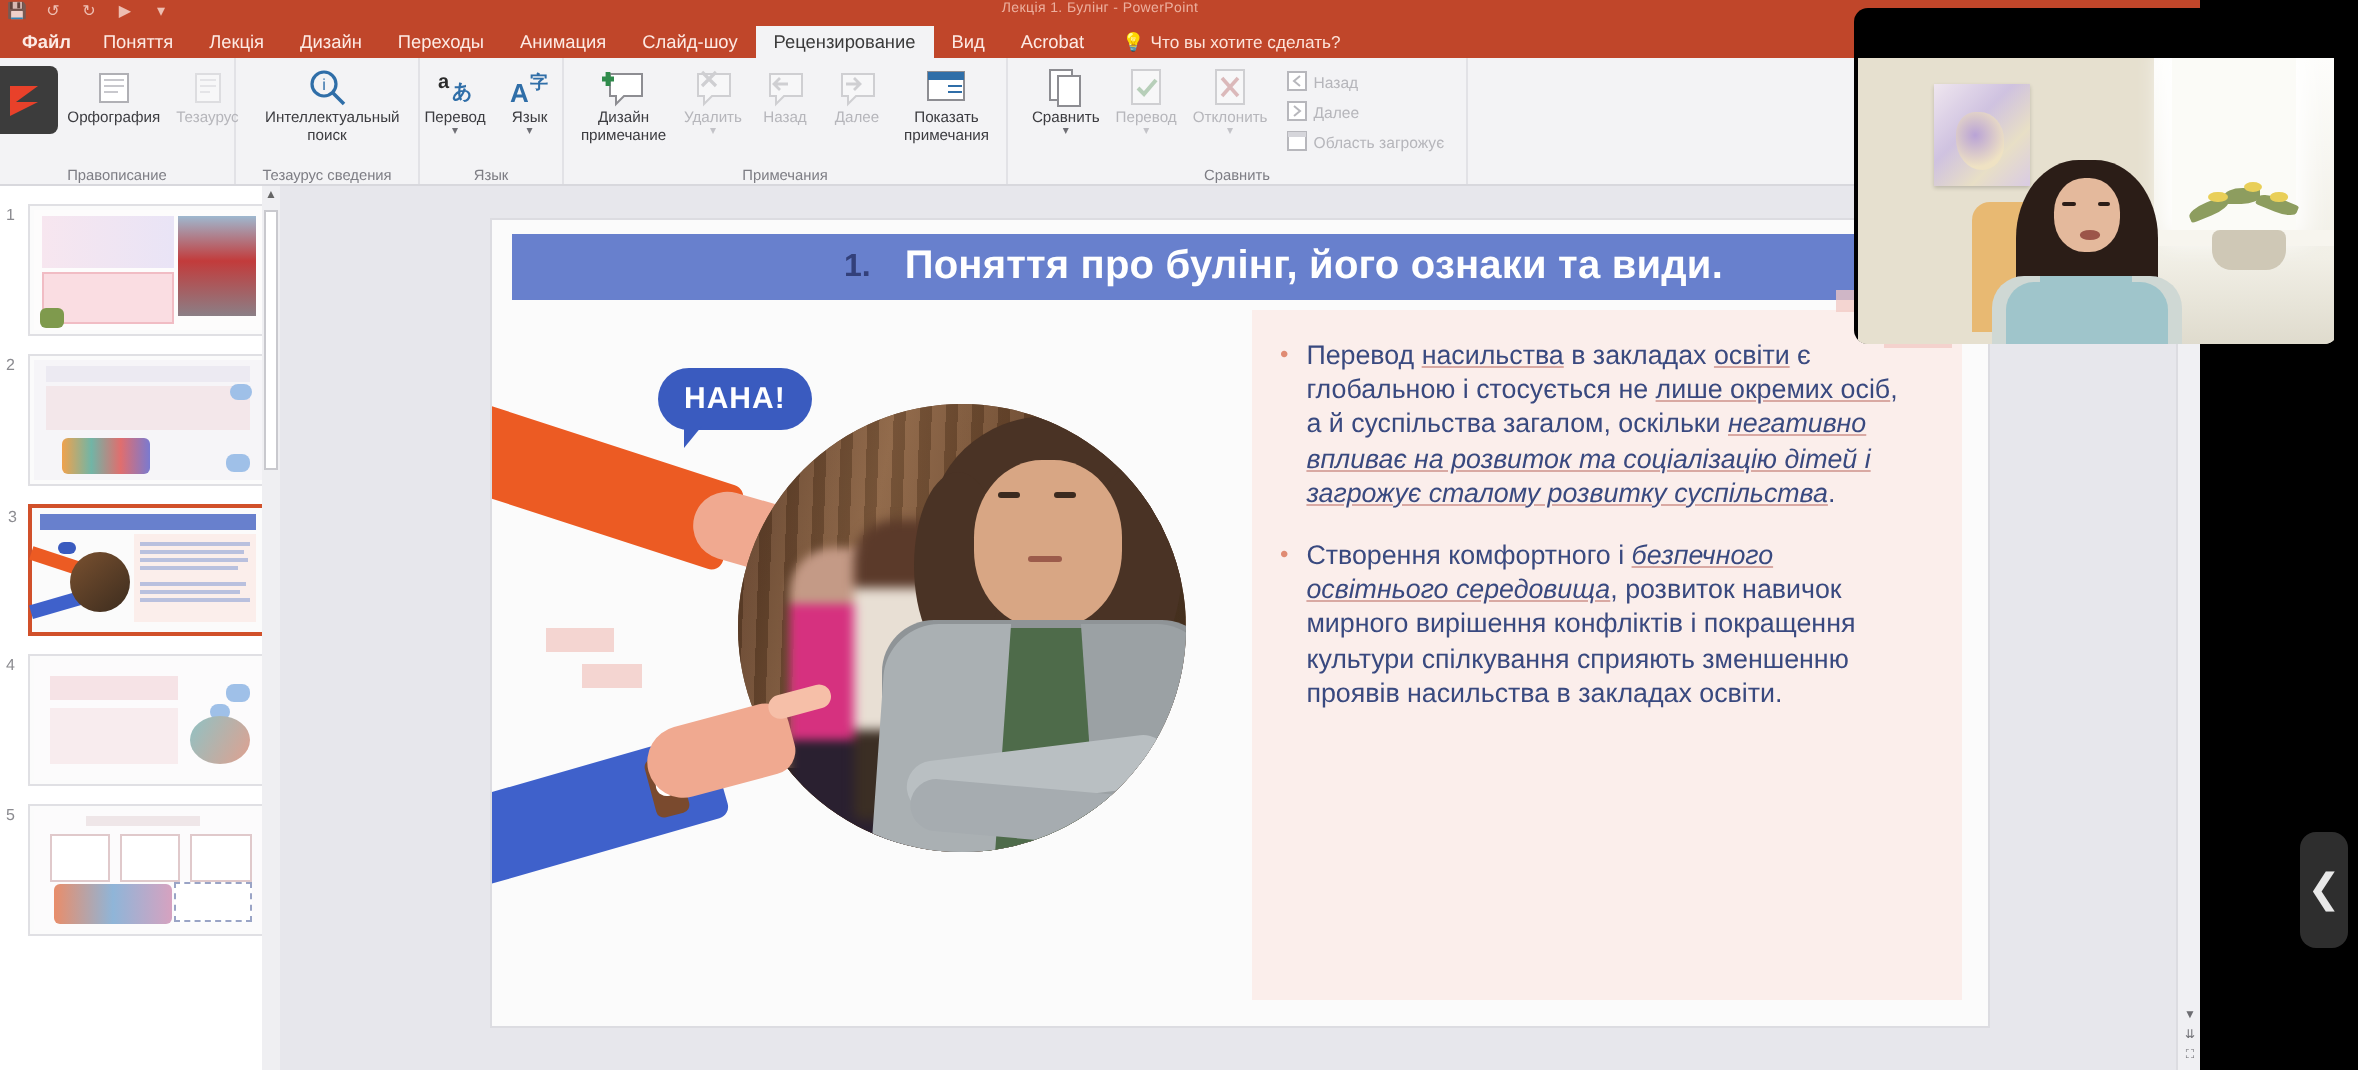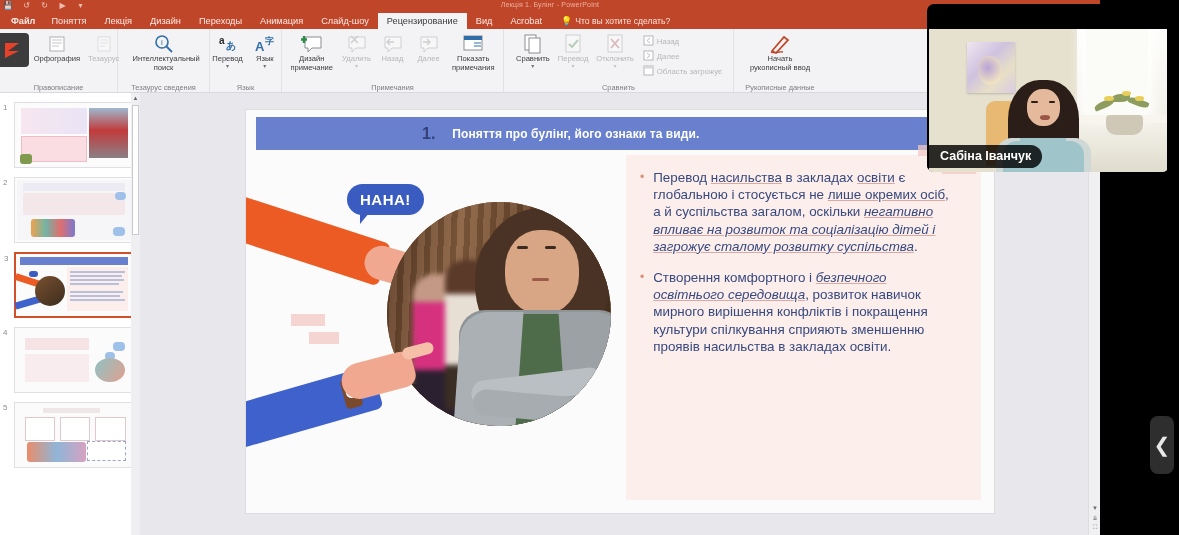--- a/index.html
+++ b/index.html
@@ -71,23 +71,23 @@
     box-shadow:0 0 0 1px #dcdce1; }
 
   .sscroll { position:absolute; right:0; top:0; bottom:0; width:12px; background:#f0f0f3;
     border-left:1px solid #dcdce1; }
   .sscroll .sbtn { position:absolute; left:0; width:12px; text-align:center; font-size:6px; color:#6d6d72; }
 
   
   .s-title { position:absolute; left:10px; top:7px; width:724px; height:33px; background:#6880cd;
     display:flex; align-items:center; }
   .s-title .n { color:#33407a; font-weight:bold; font-size:16px; margin-left:166px; }
-  .s-title .t { color:#ffffff; font-weight:bold; font-size:12px; margin-left:17px; letter-spacing:.1px; }
-
-  .s-left { position:absolute; left:23px; top:52px; width:372px; height:340px;text-align:right; }
+  .s-title .t { color:#ffffff; font-weight:bold; font-size:20px; margin-left:17px; letter-spacing:.1px; }
+
+  .s-left { position:absolute; left:5px; top:52px; width:372px; height:340px;text-align:right; }
   .bubble { position:absolute; left:78px; top:22px; background:#3a5bbf; color:#fff; font-weight:bold;
     font-size:15px; padding:7px 13px; border-radius:16px; letter-spacing:.5px; }
   .bubble:after { content:""; position:absolute; left:13px; bottom:-9px; width:0; height:0;
     border-left:9px solid #3a5bbf; border-bottom:11px solid transparent; }
   .photo { position:absolute; left:118px; top:40px; width:224px; height:224px; border-radius:50%;
     overflow:hidden; background:#6b4a33; }
   .photo .wall { position:absolute; inset:0;
     background:linear-gradient(100deg,#5d3c26 0%,#8c6342 30%,#6f4a2e 55%,#4a3421 100%); }
   .photo .wall:after{ content:""; position:absolute; inset:0;
     background:repeating-linear-gradient(92deg, rgba(0,0,0,.16) 0 6px, rgba(255,255,255,.05) 6px 13px); }
@@ -411,34 +411,20 @@
                   </svg>
               </span>
               <span>Область загрожує</span>
             </div>
           </div>
         </div>
         <div class="gname">Сравнить</div>
       </div>
 
 
-      <div class="grp" style="width:92px; border-right:none;">
-        <div class="row">
-          <div class="btn">
-            <div class="ic">
-              <svg width="24" height="22" viewBox="0 0 24 22">
-                  <path d="M4 18 L16 4 L20 7 L8 20 Z" fill="none" stroke="#c0462a" stroke-width="1.8"></path>
-                  <path d="M3 19c4 2 8-1 12 0" stroke="#c0462a" stroke-width="1.4" fill="none"></path>
-                </svg>
-            </div>
-            <div class="lb">Начать рукописный ввод</div>
-          </div>
-        </div>
-        <div class="gname">Рукописные данные</div>
-      </div>
     </div>
 
     <div class="workspace">
 
       <div class="thumbs">
 
         <div class="thumb" style="margin-top:6px;">
           <div class="num">1</div>
           <div style="position:absolute;inset:2px;background:#fdfcfc;">
             <div style="position:absolute;left:4px;top:3px;width:58%;height:26px;background:linear-gradient(90deg,#f7e6ef,#e9e4f6);"></div>
@@ -605,20 +591,19 @@
       <div class="v-plant">
         <div class="v-pot"></div>
         <div class="v-leaf" style="left:2%;top:26%;width:34%;height:16%;transform:rotate(-22deg);"></div>
         <div class="v-leaf" style="left:56%;top:22%;width:34%;height:16%;transform:rotate(22deg);"></div>
         <div class="v-leaf" style="left:30%;top:10%;width:30%;height:18%;"></div>
         <div class="v-fl" style="left:18%;top:16%;width:15%;height:11%;"></div>
         <div class="v-fl" style="left:46%;top:4%;width:15%;height:11%;"></div>
         <div class="v-fl" style="left:68%;top:16%;width:14%;height:10%;"></div>
       </div>
     </div>
-    <div class="vname">Сабіна Іванчук</div>
   </div>
 
   <div class="collapse">
     <span>❮</span>
   </div>
 
 </div>
 
 </body></html>

